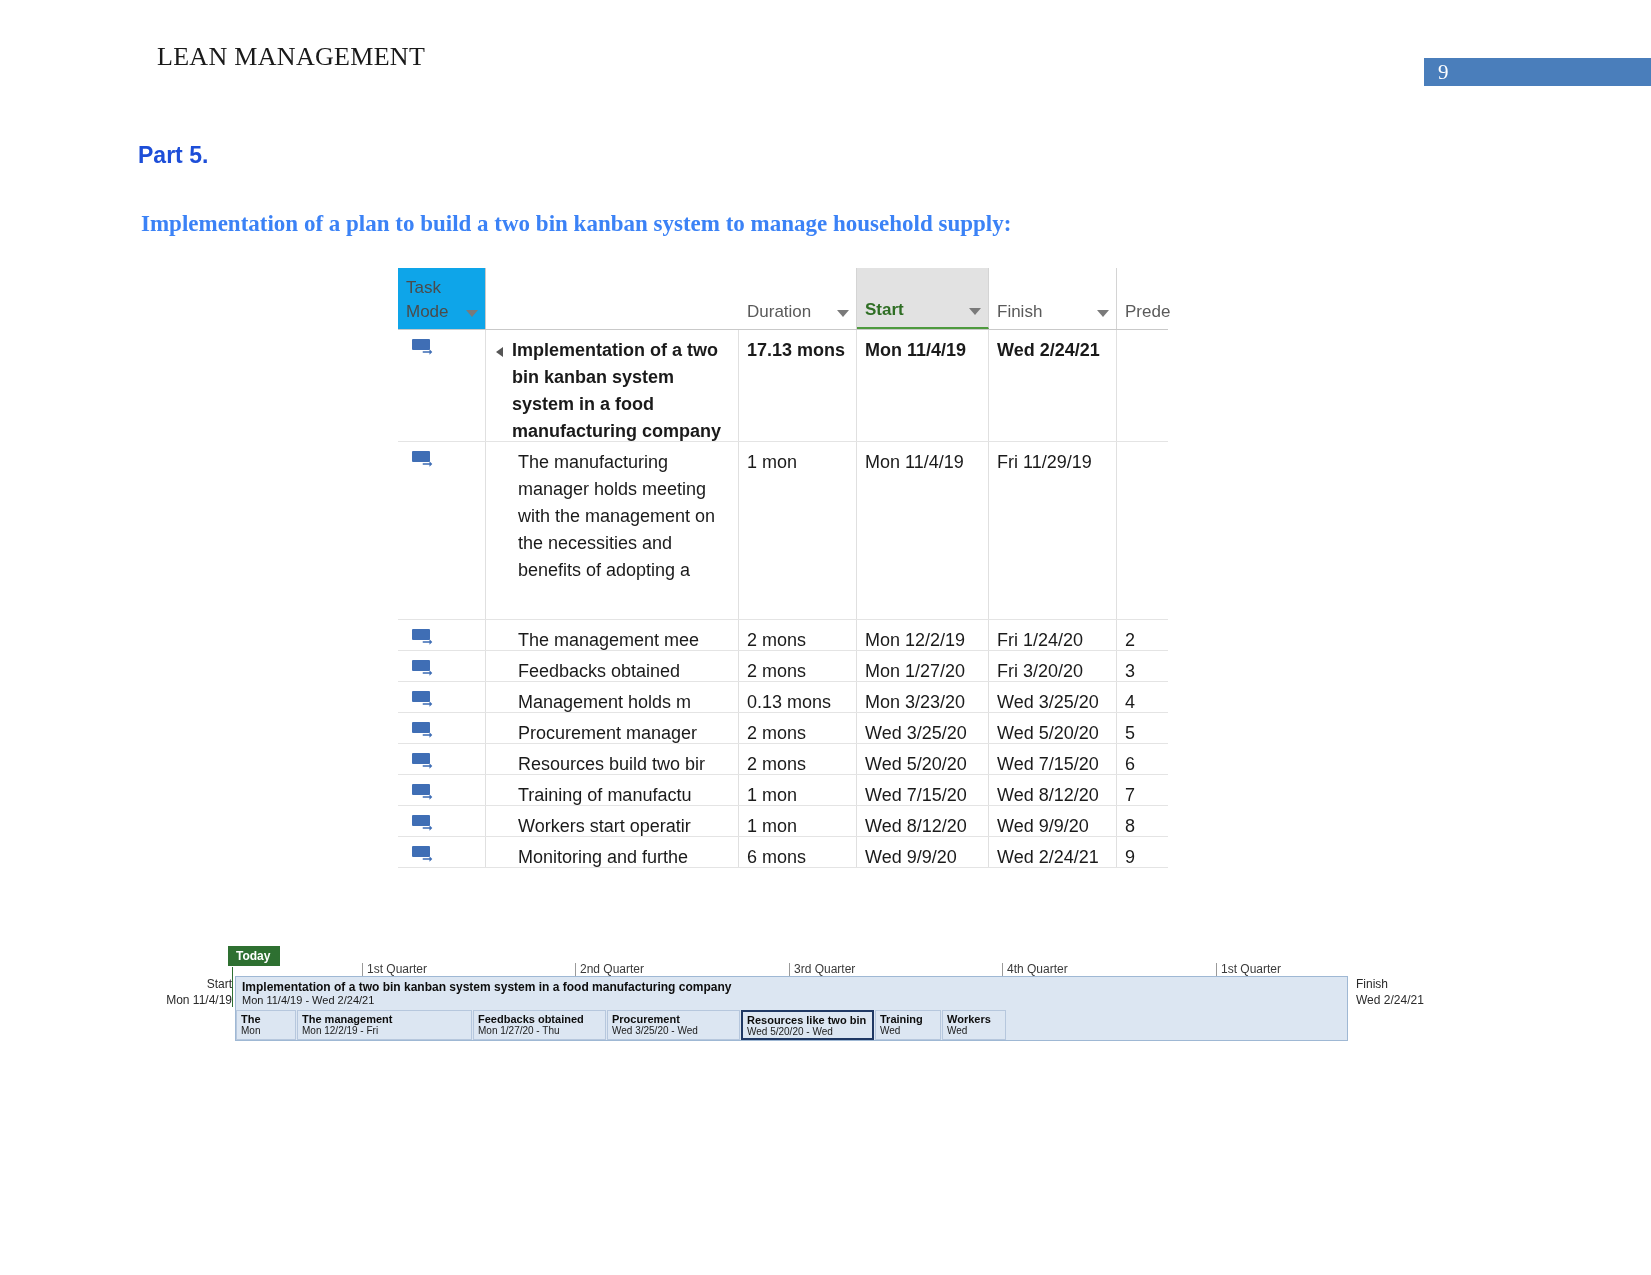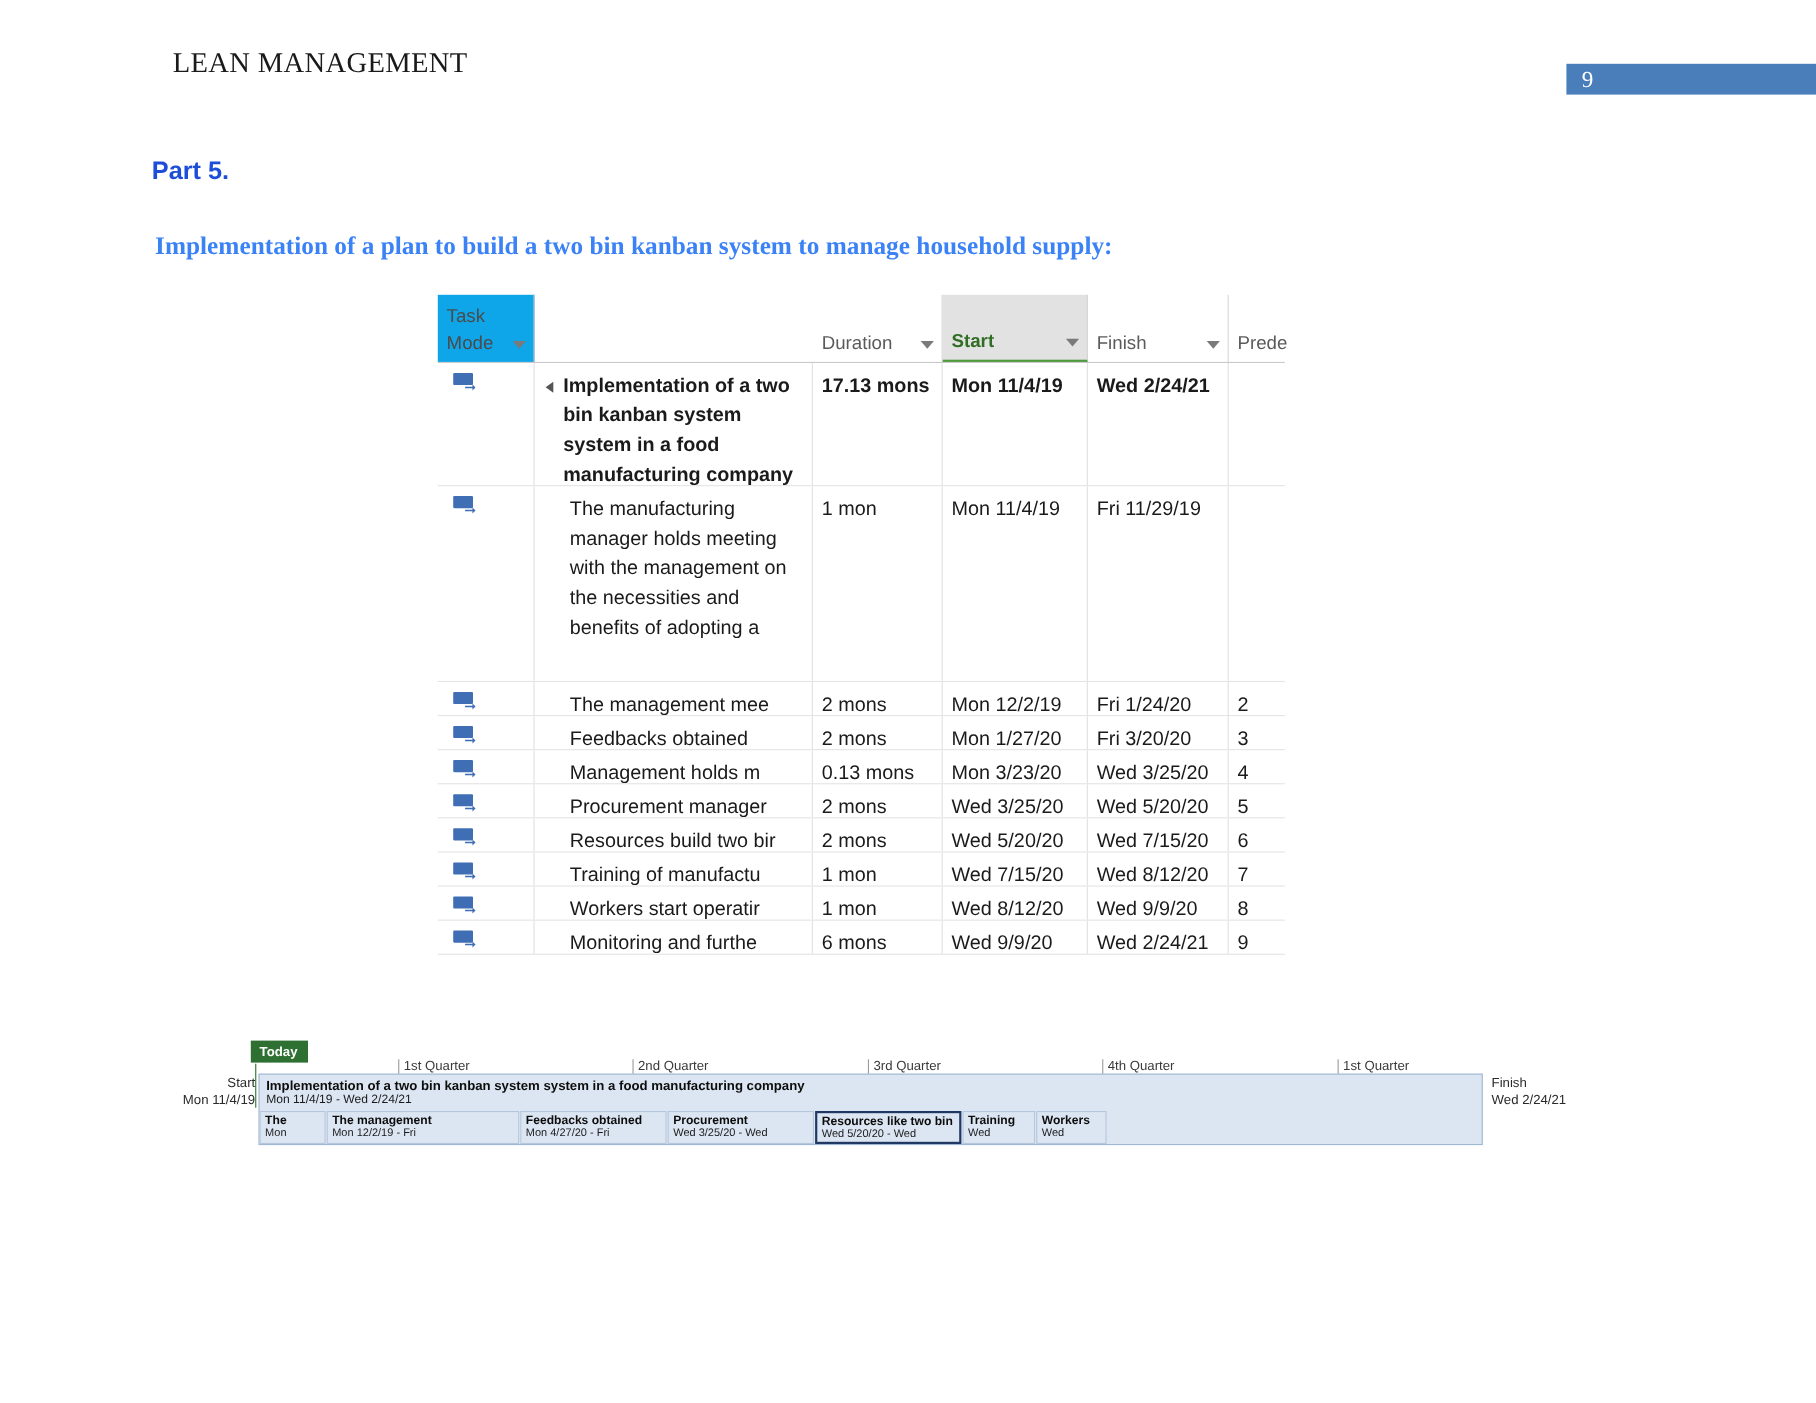--- a/index.html
+++ b/index.html
@@ -573,21 +573,21 @@
         <div class="tbox" style="left: 0px; width: 60px;">
           <div class="tb-name">The</div>
           <div class="tb-dates">Mon</div>
         </div>
         <div class="tbox" style="left: 61px; width: 175px;">
           <div class="tb-name">The management</div>
           <div class="tb-dates">Mon 12/2/19 - Fri</div>
         </div>
         <div class="tbox" style="left: 237px; width: 133px;">
           <div class="tb-name">Feedbacks obtained</div>
-          <div class="tb-dates">Mon 4/27/20 - Fri</div>
+          <div class="tb-dates">Mon 1/27/20 - Thu</div>
         </div>
         <div class="tbox" style="left: 371px; width: 133px;">
           <div class="tb-name">Procurement</div>
           <div class="tb-dates">Wed 3/25/20 - Wed</div>
         </div>
         <div class="tbox hl" style="left: 505px; width: 133px;">
           <div class="tb-name">Resources like two bin</div>
           <div class="tb-dates">Wed 5/20/20 - Wed</div>
         </div>
         <div class="tbox" style="left: 639px; width: 66px;">

